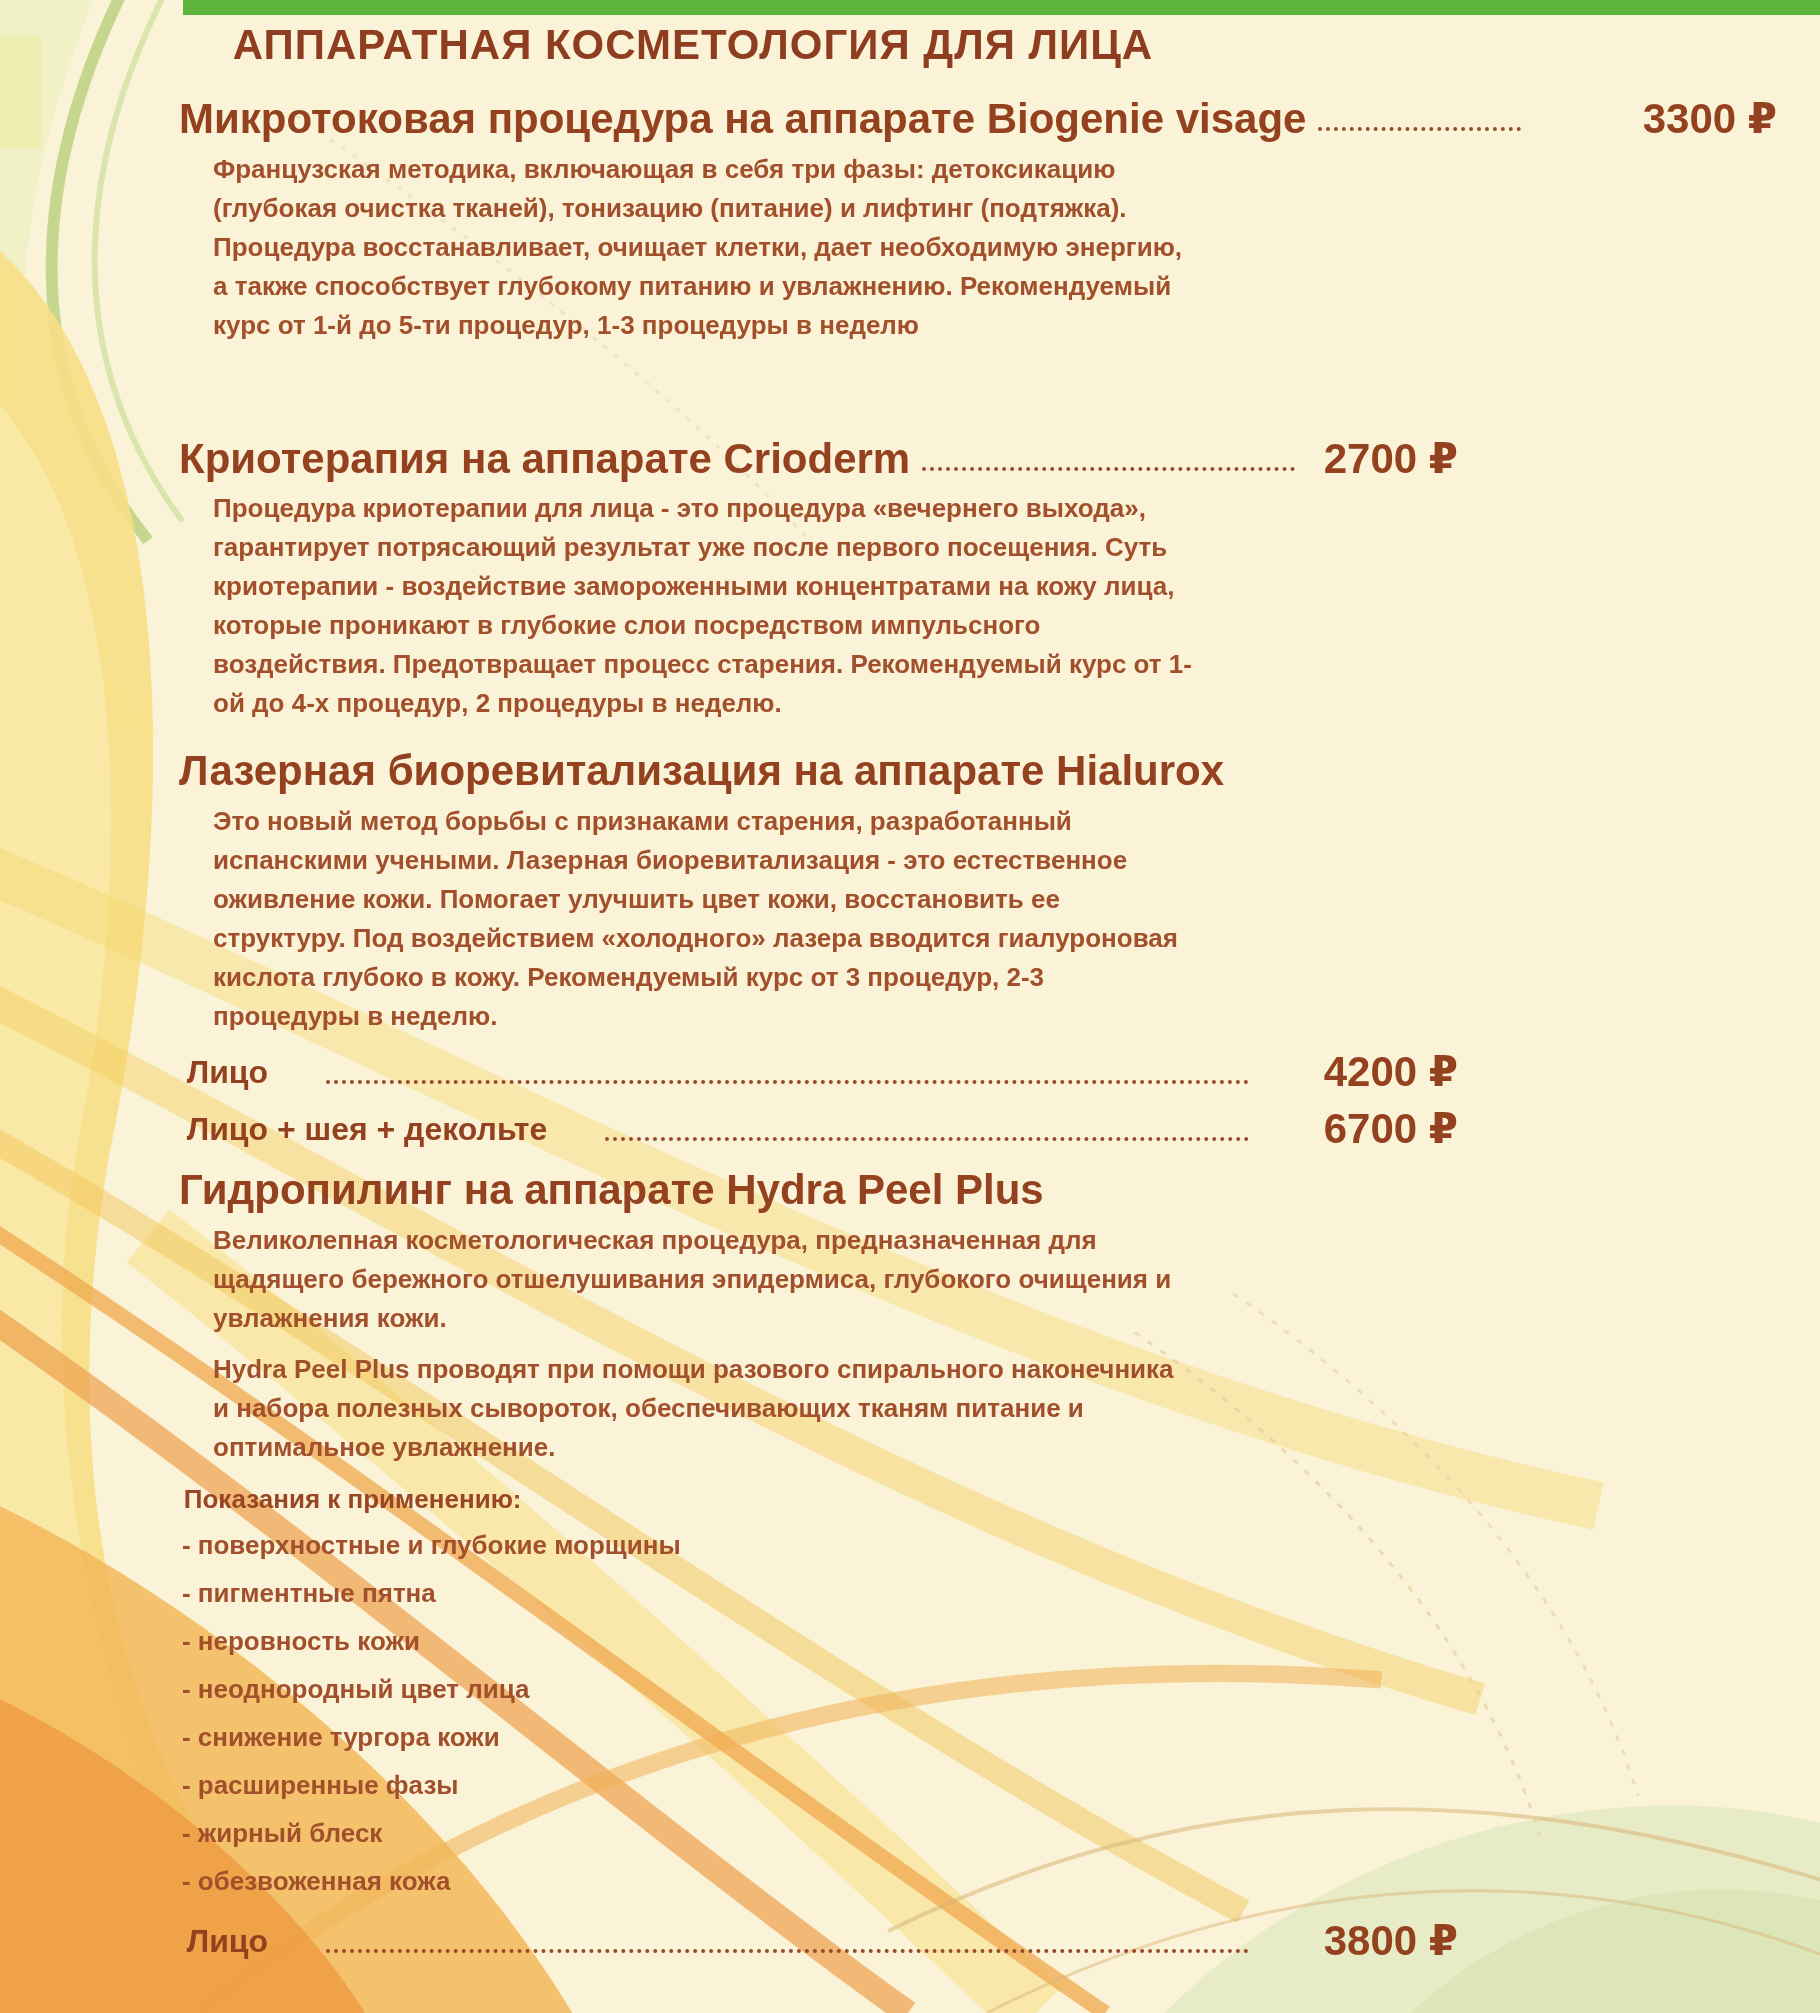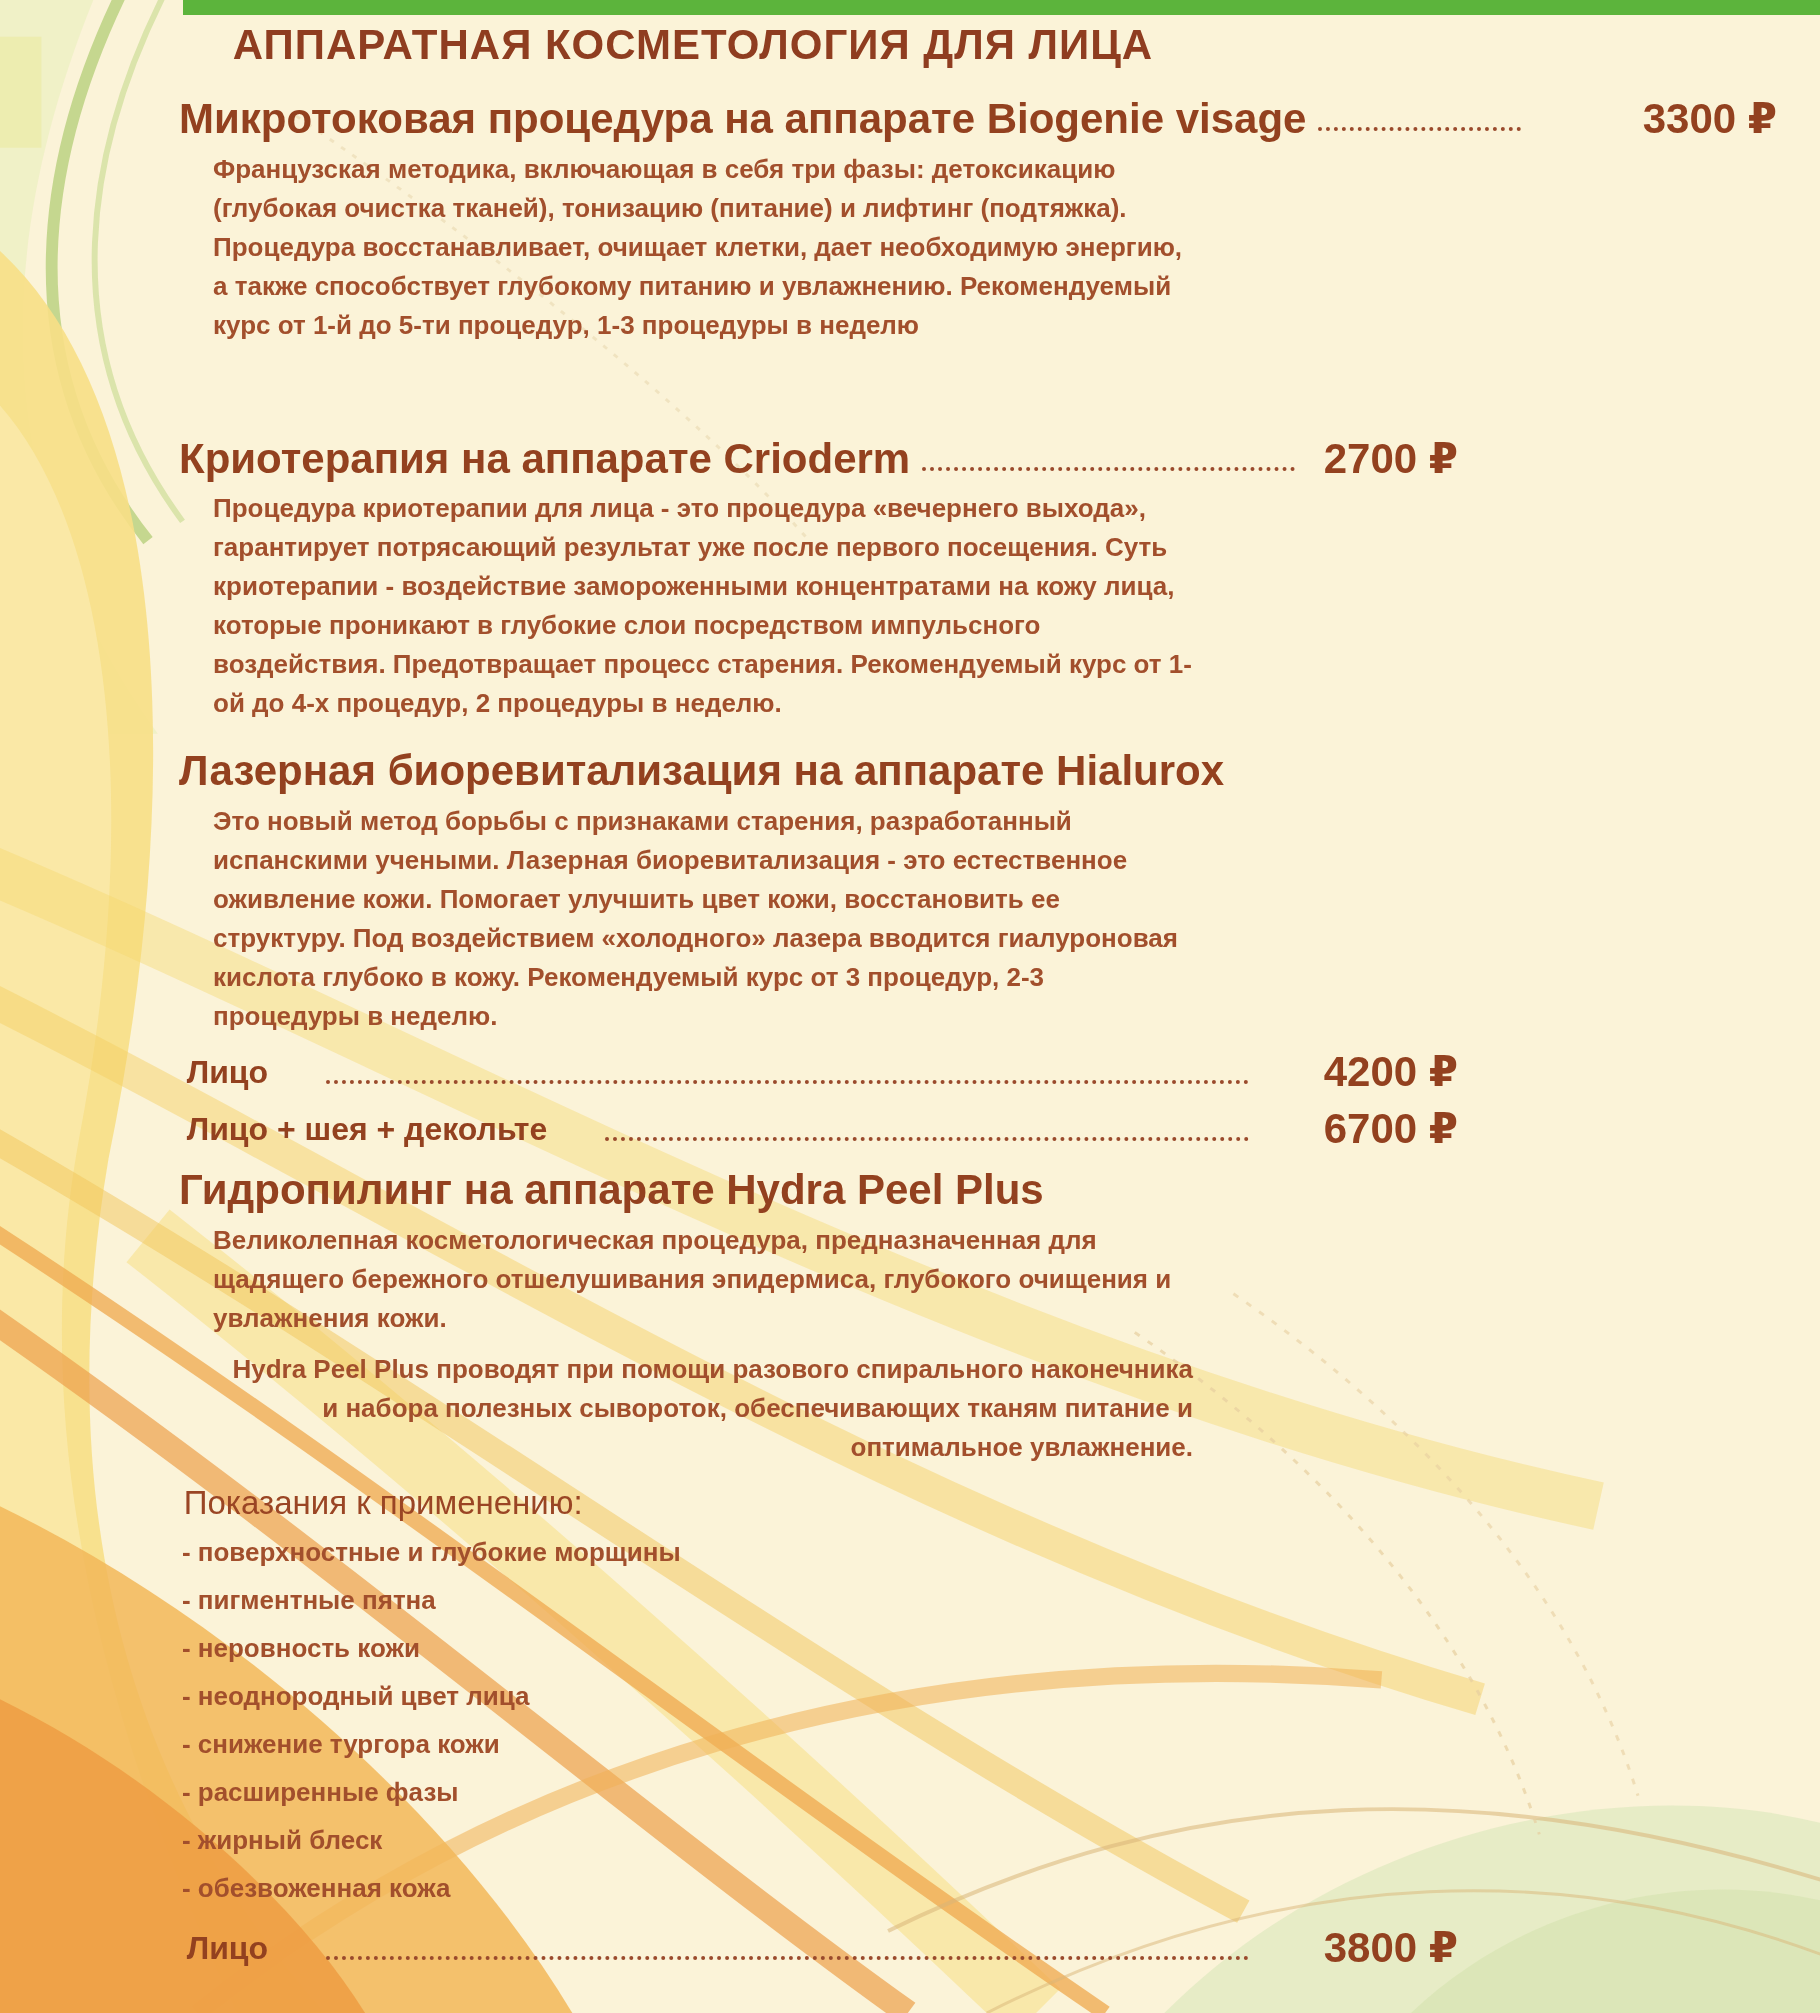--- a/index.html
+++ b/index.html
@@ -44,23 +44,23 @@
     margin:9.7px 0 0 34px; width:980px;
   }
   .sec-a { margin-bottom:93px; }
   .sec-b { margin-bottom:27px; }
   .sec-c { margin-bottom:19.3px; }
   .sub-row { margin-top:15px;gap:46px; }
   .sub-label {
     font-size:32px; font-weight:bold; line-height:42px;
     color:#93411f; margin-left:7.7px; white-space:nowrap;
   }
-  .para2 { margin-top:11.6px;text-align:right; }
+  .para2 { margin-top:11.6px; }
   .indic-title {
-    font-size:33px; font-weight:normal; color:#9a4524;
+    font-size:26px; font-weight:bold; color:#9a4524;
     margin:17.4px 0 5.8px 4.8px;
   }
   .indications {
     list-style:none; margin:0; padding:0 0 0 2.9px;
     font-size:26px; font-weight:bold; line-height:48px;
     color:#a24f2c;
   }
   .bottom-rows { margin-top:7.7px; }
 </style>
 </head>

